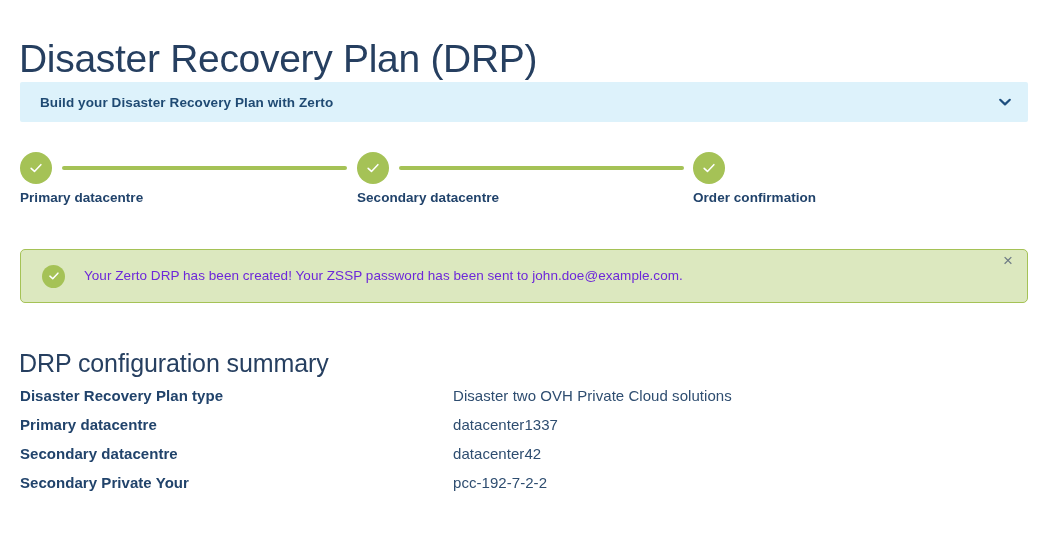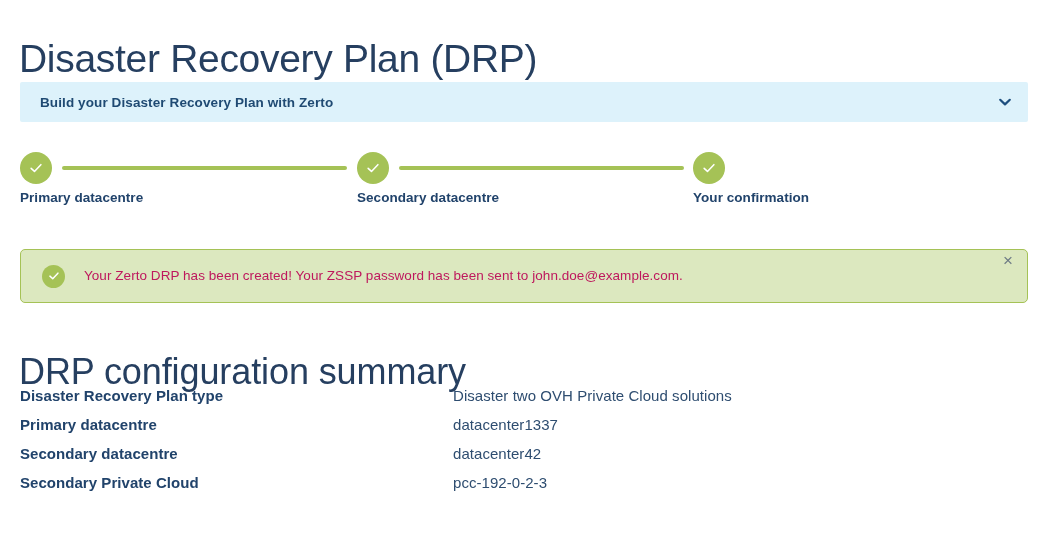--- a/index.html
+++ b/index.html
@@ -141,41 +141,41 @@
     background: #a5c256;
     display: flex;
     align-items: center;
     justify-content: center;
     flex: 0 0 auto;
   }
   .alert-icon svg { display: block; }
   .alert-text {
     margin-left: 19px;
     font-size: 13.5px;
-    color: #be185d;
+    color: #6d28d9;
     letter-spacing: 0.05px;
     line-height: 18px;
   }
   .alert-close {
     position: absolute;
     right: 14px;
     top: 2px;
     font-size: 17px;
     line-height: 17px;
     color: #6e7b85;
     cursor: pointer;
     font-family: "Liberation Sans", sans-serif;
   }
 
   
   .summary-title {
     position: absolute;
     left: 19px;
     top: 324px;
-    font-size: 36px;
+    font-size: 25px;
     font-weight: 300;
     line-height: 36px;
     color: #263f60;
     letter-spacing: -0.1px;
   }
   .summary-table {
     position: absolute;
     left: 20px;
     top: 381px;
     width: 1008px;
@@ -242,21 +242,21 @@
 
     <div class="step step-3">
       <div class="step-row">
         <div class="step-circle">
           <svg viewBox="0 0 20 20" width="18" height="18" aria-hidden="true">
             <path d="M4.6 10.4 L8.3 13.8 L15.4 6.3" fill="none" stroke="#ffffff" stroke-width="1.7" stroke-linecap="round" stroke-linejoin="round"></path>
           </svg>
         </div>
 
       </div>
-      <div class="step-label">Your confirmation</div>
+      <div class="step-label">Order confirmation</div>
     </div>
 
   </div>
 
   <div class="alert">
     <span class="alert-icon">
       <svg viewBox="0 0 20 20" width="14" height="14" aria-hidden="true">
         <path d="M4.2 10.2 L8.2 14.0 L15.6 5.9" fill="none" stroke="#ffffff" stroke-width="2.1" stroke-linecap="round" stroke-linejoin="round"></path>
       </svg>
     </span>
@@ -274,19 +274,19 @@
       </tr>
       <tr>
         <td class="lbl">Primary datacentre</td>
         <td class="val">datacenter1337</td>
       </tr>
       <tr>
         <td class="lbl">Secondary datacentre</td>
         <td class="val">datacenter42</td>
       </tr>
       <tr>
-        <td class="lbl">Secondary Private Cloud</td>
-        <td class="val">pcc-192-0-2-3</td>
+        <td class="lbl">Secondary Private Your</td>
+        <td class="val">pcc-192-7-2-2</td>
       </tr>
     </tbody>
   </table>
 
 </div>
 
 </body></html>

